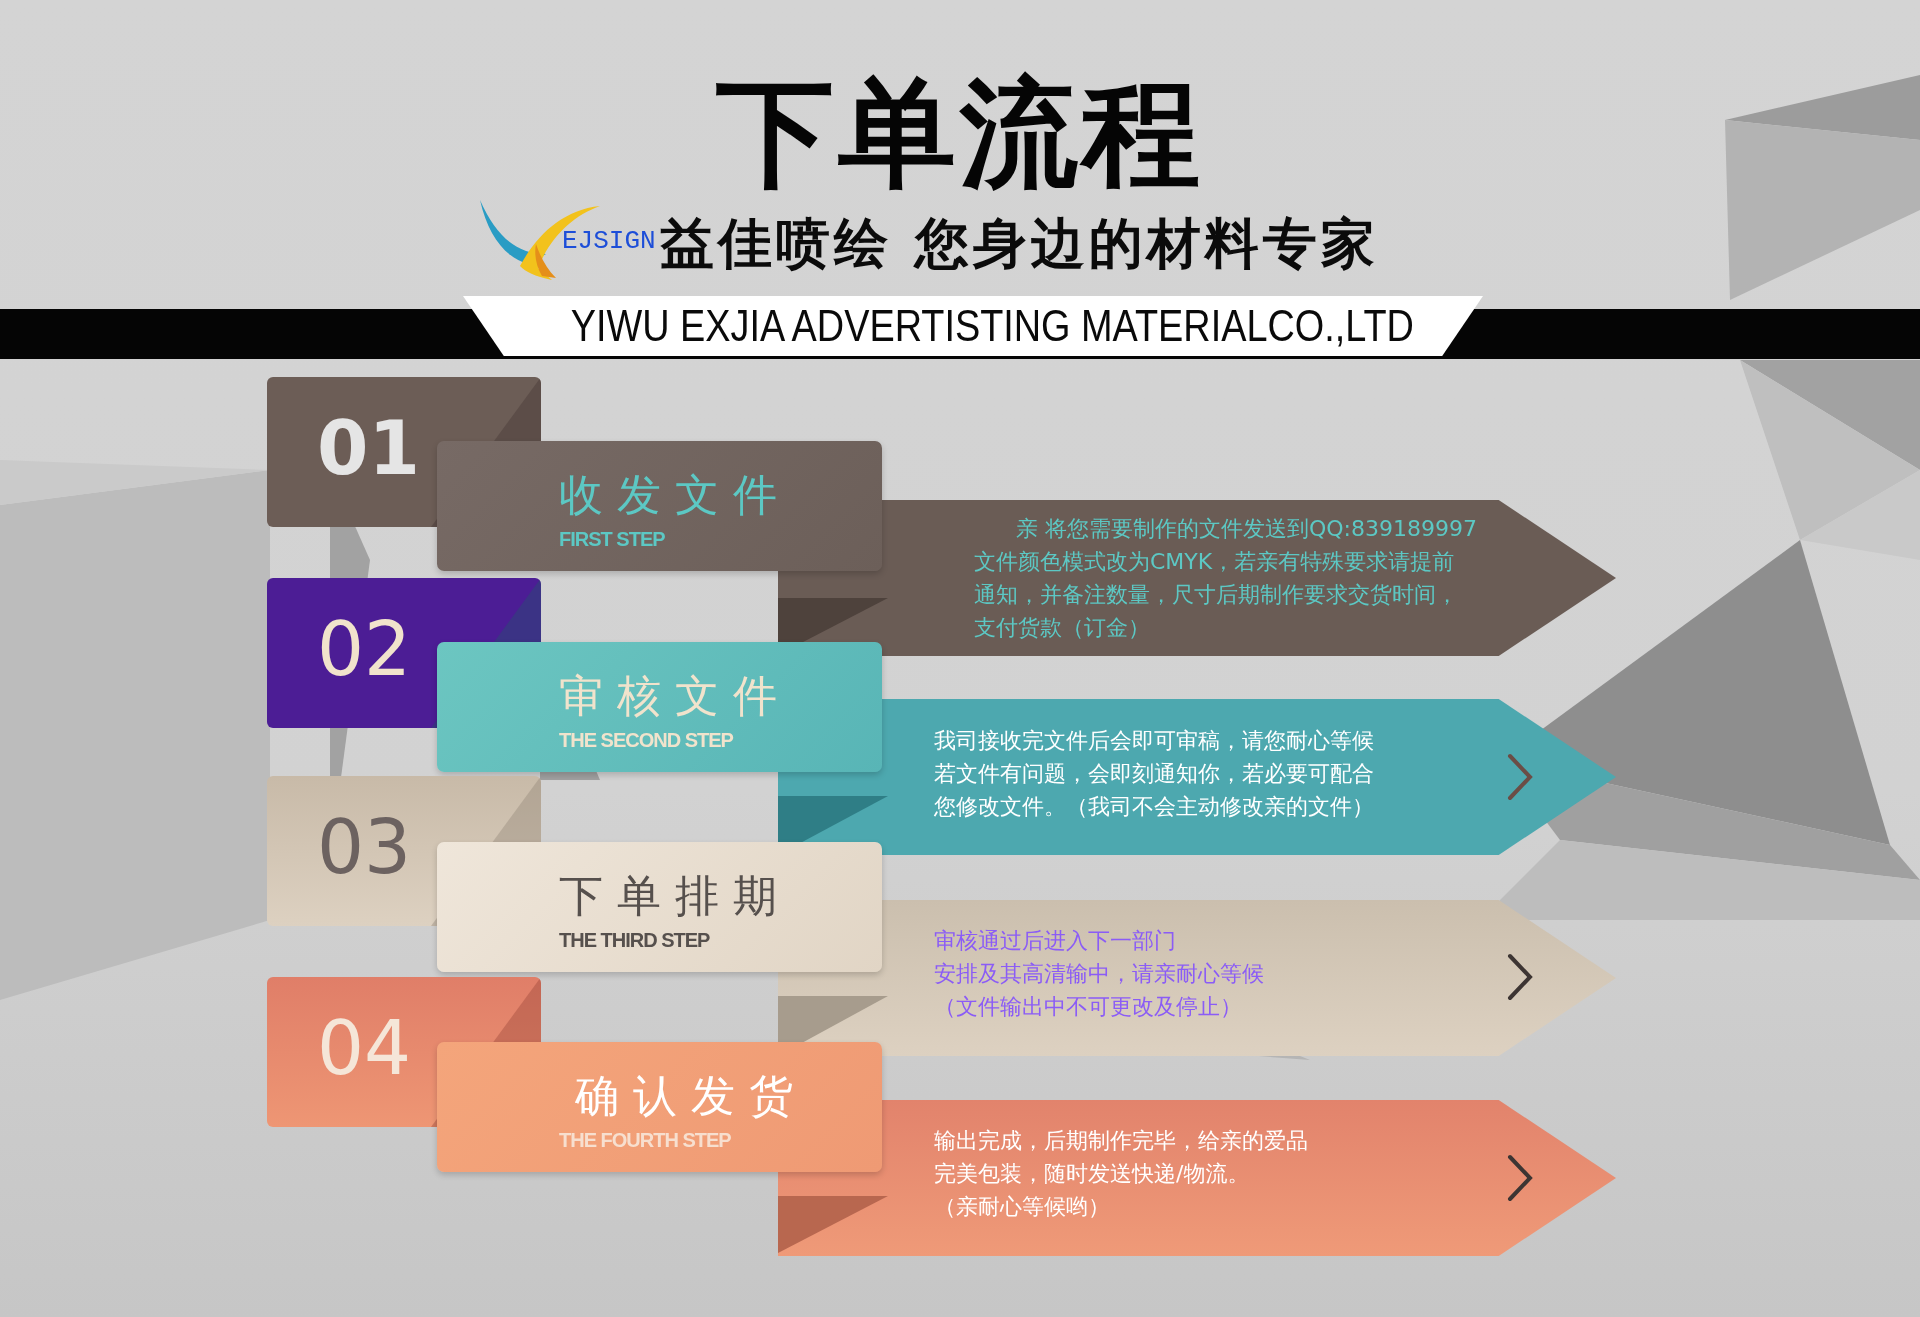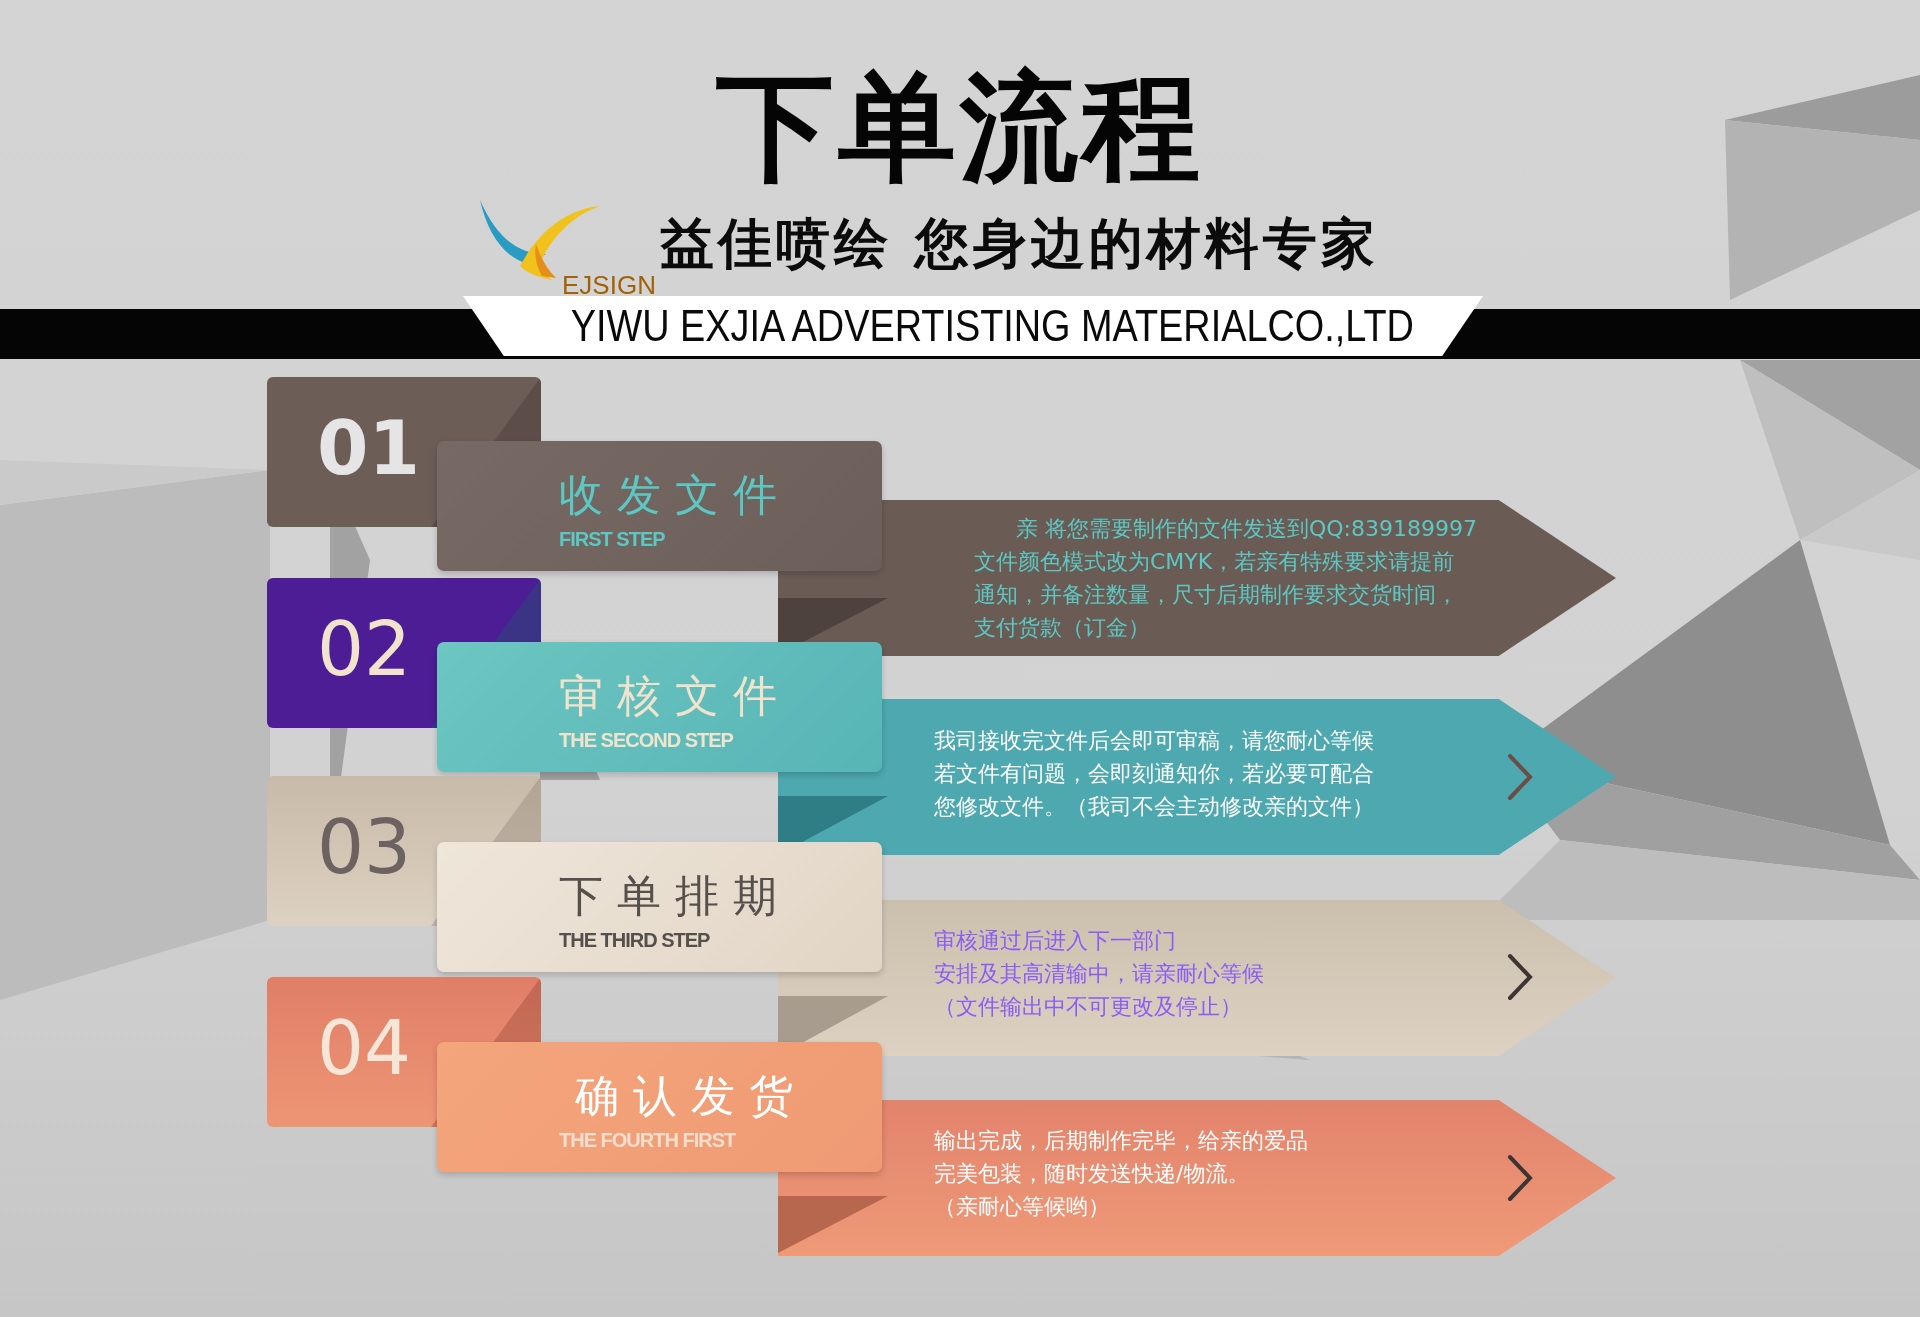--- a/index.html
+++ b/index.html
@@ -6,29 +6,29 @@
   html, body { width:1920px; height:1317px; overflow:hidden; }
   body {
     position:relative;
     font-family:"DejaVu Sans", "Liberation Sans", sans-serif;
     background: linear-gradient(180deg, #d4d4d4 0%, #d2d2d2 60%, #c6c6c6 100%);
   }
   .bg-shape { position:absolute; left:0; top:0; width:1920px; height:1317px; }
 
   
   .main-title {
-    position:absolute; left:700px; top:62px; width:520px;
+    position:absolute; left:700px; top:68px; width:520px;
     font-size:118px; font-weight:bold; letter-spacing:4px;
     color:#050505; text-align:center; line-height:130px;
     font-family:"DejaVu Sans", sans-serif;
   }
   .logo { position:absolute; left:476px; top:196px; width:180px; height:84px; }
   .logo-text {
     position:absolute; left:562px; top:226px;
-    font-family:Liberation Sans, sans-serif; font-size:26px; color:#a16207; letter-spacing:0px;margin-top:44px;
+    font-family:Liberation Mono, monospace; font-size:26px; color:#1d4ed8; letter-spacing:0px;
   }
   .subtitle {
     position:absolute; left:660px; top:208px;
     font-size:54px; font-weight:bold; color:#0b0b0b; letter-spacing:4px; white-space:nowrap;
     font-family:"DejaVu Serif", serif;
   }
   .black-stripe {
     position:absolute; left:0; top:309px; width:1920px; height:50px; background:#050505;
   }
   .company-banner {
@@ -169,20 +169,20 @@
 </svg>
 
 <div class="arrow" style="top:1100px; background:linear-gradient(180deg,#e2836c,#ef9a78);"></div>
 <div class="arrow-fold" style="top:1196px; height:57px; width:110px; background:#b8674f;"></div>
 <div class="num-box" style="top:977px; background:linear-gradient(180deg,#e07e68,#ee9674);">
   <div class="fold" style="background:#8e3d30;"></div>
   <div class="num-text" style="color:#f5e6d8;">04</div>
 </div>
 <div class="title-card" style="top:1042px; background:linear-gradient(135deg,#f4a57b,#ef9a74);">
   <div class="card-cn" style="color:#ffffff; left:138px;">确认发货</div>
-  <div class="card-en" style="color:#f7dfcf;">THE FOURTH FIRST</div>
+  <div class="card-en" style="color:#f7dfcf;">THE FOURTH STEP</div>
 </div>
 <div class="desc" style="top:1124px; color:#ffffff;">输出完成，后期制作完毕，给亲的爱品
 完美包装，随时发送快递/物流。
 （亲耐心等候哟）</div>
 <svg class="chevron" viewBox="0 0 28 50" style="top:1153px;">
   <polyline points="4,4 24,25 4,46" fill="none" stroke="#3d3533" stroke-width="4" stroke-linecap="round"></polyline>
 </svg>
 
 </body></html>

